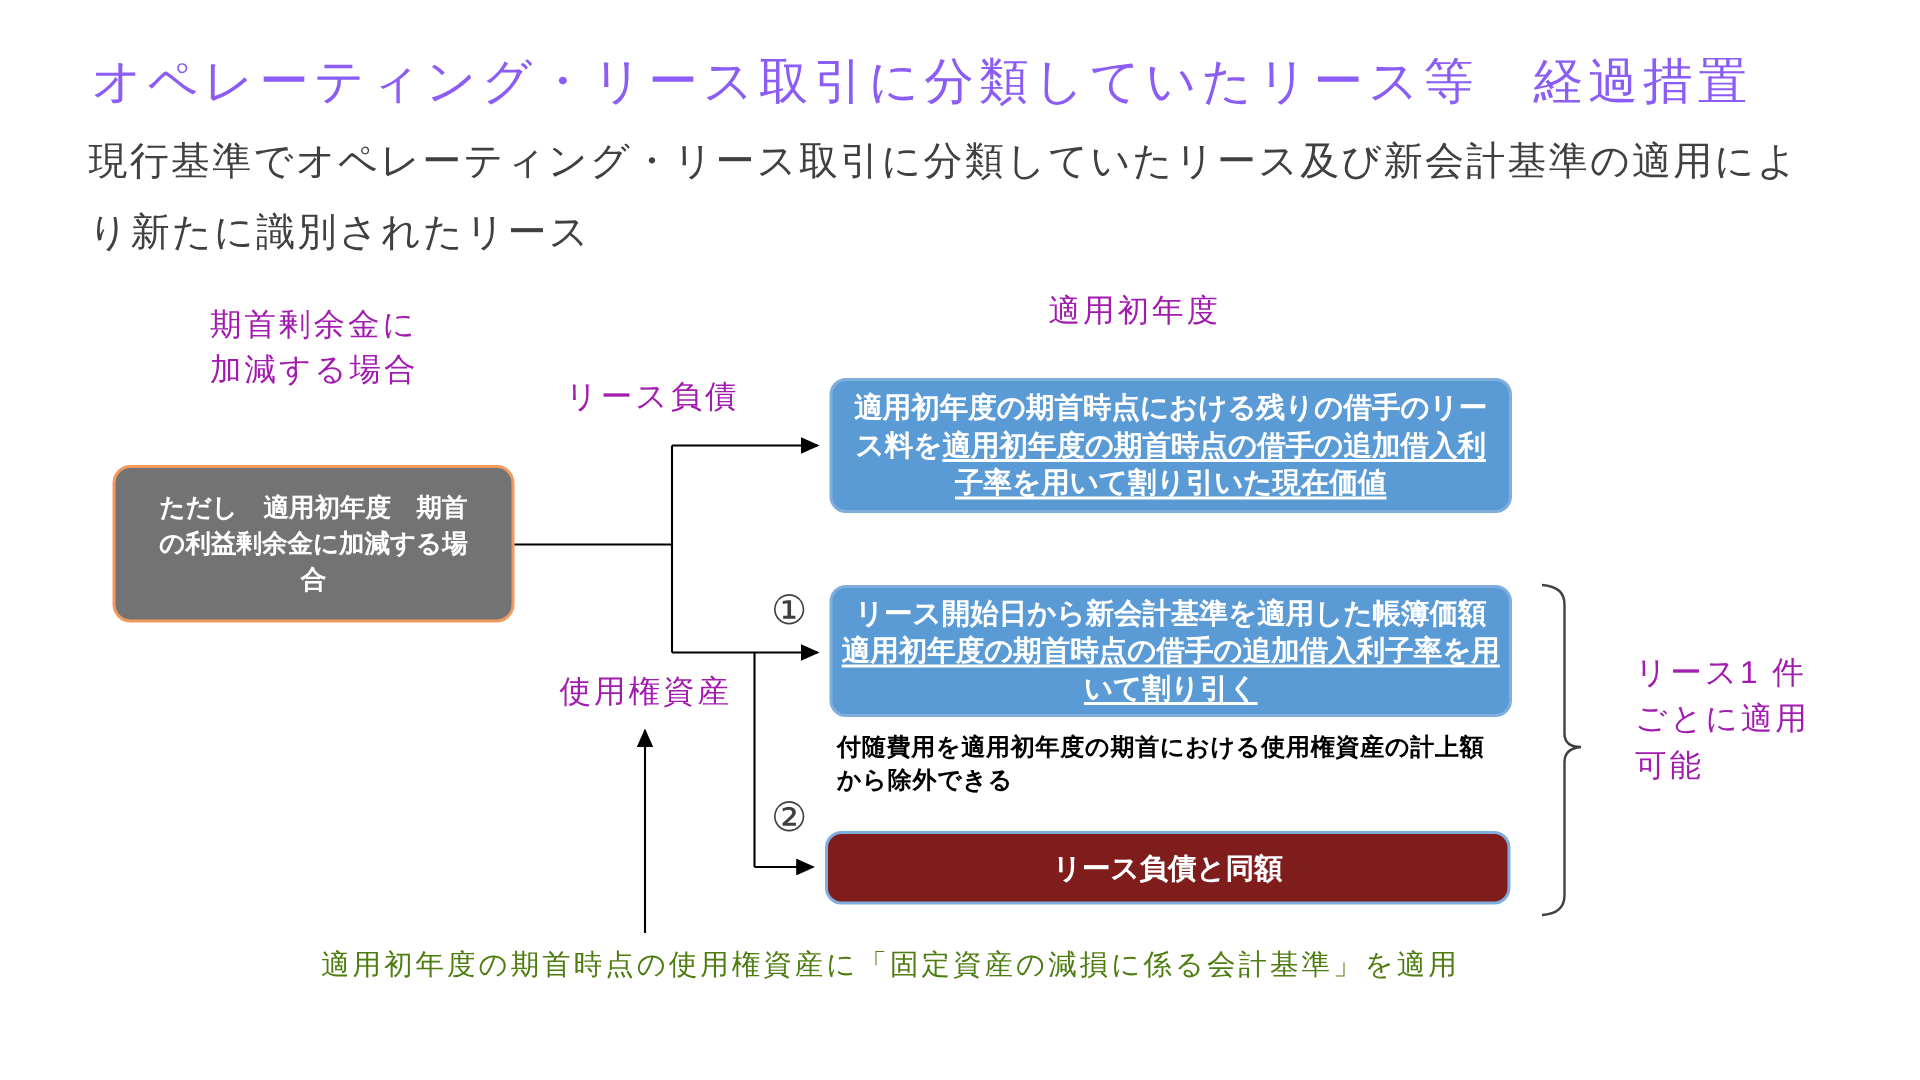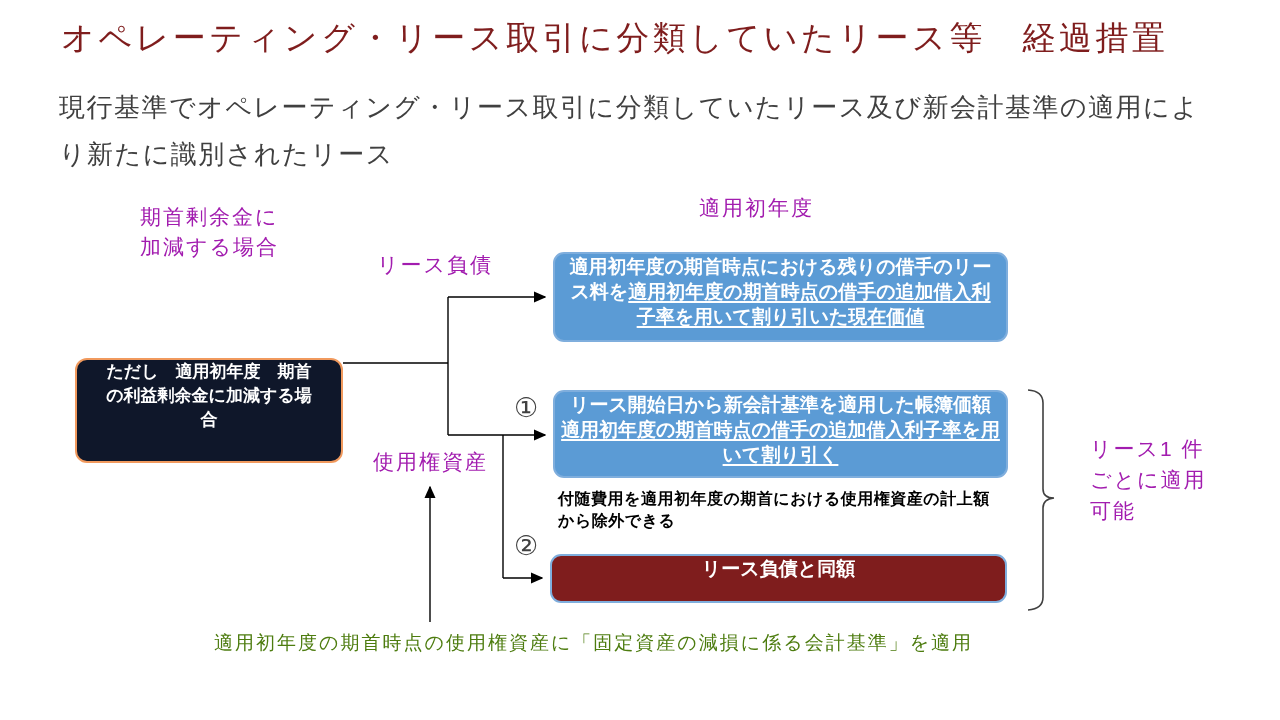--- a/index.html
+++ b/index.html
@@ -8,24 +8,24 @@
     position: relative;
     width: 1280px;
     height: 720px;
     background: #ffffff;
     overflow: hidden;
     font-family: "Liberation Sans", "DejaVu Sans", sans-serif;
     color: #3f3f3f;
   }
   .abs { position: absolute; }
   #title {
-    left: 61px; top: 16px;
+    left: 61px; top: 32px;
     font-size: 33px;
     letter-spacing: 3.5px;
-    color: #7f1d1d;
+    color: #8b5cf6;
     white-space: nowrap;
   }
   #subtitle {
     left: 59px; top: 84px;
     width: 1160px;
     font-size: 26px;
     letter-spacing: 1.5px;
     line-height: 47px;
     color: #404040;
   }
@@ -42,36 +42,35 @@
   #label-per-lease { left: 1090px; top: 433px; line-height: 31px; }
   #bottom-note {
     left: 214px; top: 630px;
     font-size: 19px;
     letter-spacing: 2px;
     color: #4d7c0f;
     white-space: nowrap;
   }
   .shape-box {
     display: flex;
-    align-items: flex-start;
+    align-items: center;
     justify-content: center;
     text-align: center;
     color: #ffffff;
     font-weight: bold;
   }
   #orange-box {
     left: 75px; top: 310px;
     width: 268px; height: 105px;
-    background: #0f172a;
+    background: #737373;
     border: 2px solid #F19A5E;
     border-radius: 12px;
     font-size: 17px;
     line-height: 24px;
     padding: 0 25px;
-    margin-top: 48px;
   }
   #blue-box-1 {
     left: 553px; top: 252px;
     width: 455px; height: 90px;
     background: #5B9BD5;
     border: 2px solid #7FAEDD;
     border-radius: 11px;
     font-size: 19px;
     line-height: 25px;
     padding: 0 14px;

